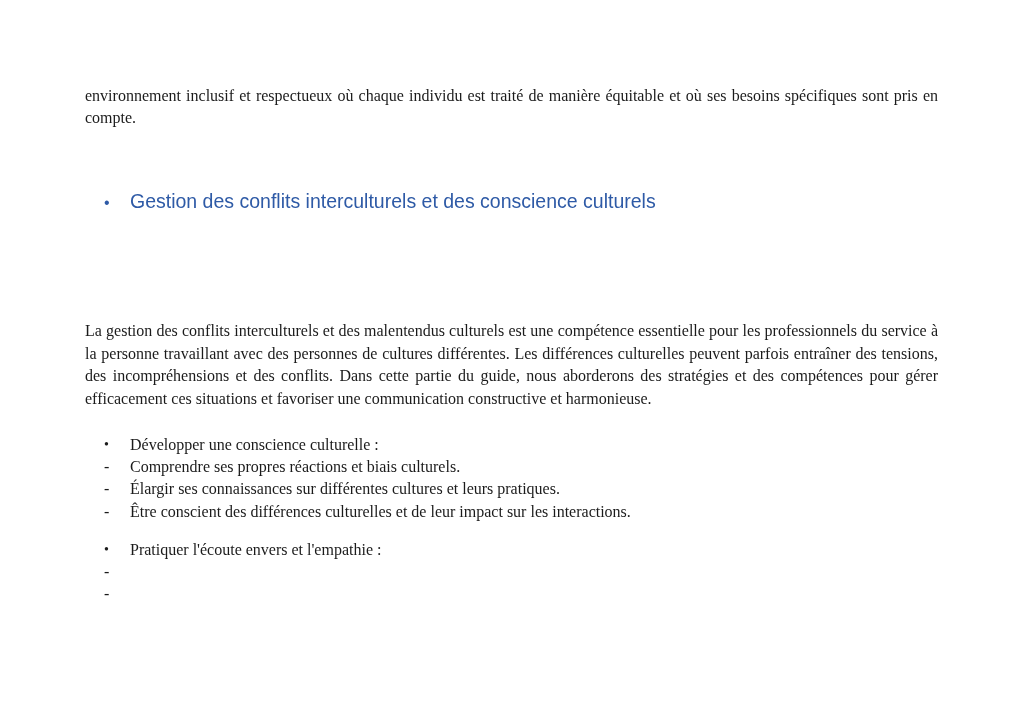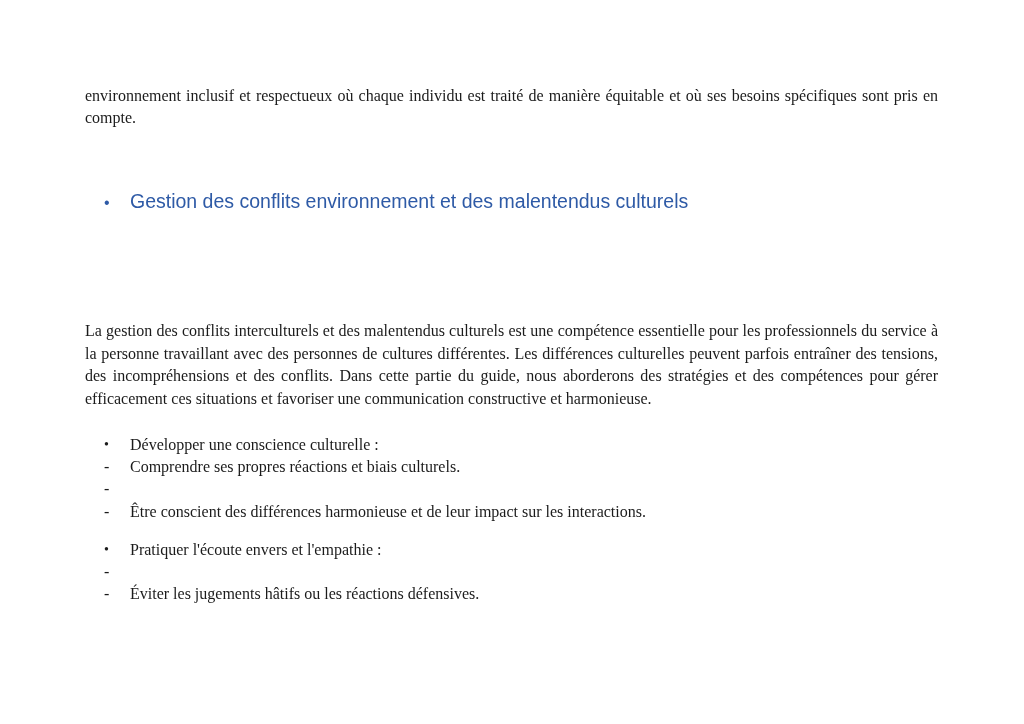--- a/index.html
+++ b/index.html
@@ -73,53 +73,53 @@
 </style>
 </head>
 <body>
 
 <div class="page">
 
   <p class="para para-intro">environnement inclusif et respectueux où chaque individu est traité de manière équitable et où ses besoins spécifiques sont pris en compte.</p>
 
   <div class="heading-row">
     <span class="h-bullet">•</span>
-    <span class="h-text">Gestion des conflits environnement et des malentendus culturels</span>
+    <span class="h-text">Gestion des conflits interculturels et des conscience culturels</span>
   </div>
 
   <p class="para para-body">La gestion des conflits interculturels et des malentendus culturels est une compétence essentielle pour les professionnels du service à la personne travaillant avec des personnes de cultures différentes. Les différences culturelles peuvent parfois entraîner des tensions, des incompréhensions et des conflits. Dans cette partie du guide, nous aborderons des stratégies et des compétences pour gérer efficacement ces situations et favoriser une communication constructive et harmonieuse.</p>
 
   <div class="list list-1">
     <div class="row">
       <span class="marker bullet">•</span>
       <span class="title-text">Développer une conscience culturelle :</span>
     </div>
     <div class="row">
       <span class="marker">-</span>
       <span>Comprendre ses propres réactions et biais culturels.</span>
     </div>
     <div class="row">
       <span class="marker">-</span>
+      <span>Élargir ses connaissances sur différentes cultures et leurs pratiques.</span>
     </div>
     <div class="row">
       <span class="marker">-</span>
-      <span>Être conscient des différences harmonieuse et de leur impact sur les interactions.</span>
+      <span>Être conscient des différences culturelles et de leur impact sur les interactions.</span>
     </div>
   </div>
 
   <div class="list list-2">
     <div class="row">
       <span class="marker bullet">•</span>
       <span class="title-text">Pratiquer l'écoute envers et l'empathie :</span>
     </div>
     <div class="row">
       <span class="marker">-</span>
     </div>
     <div class="row">
       <span class="marker">-</span>
-      <span>Éviter les jugements hâtifs ou les réactions défensives.</span>
     </div>
     <div class="row">
       <span class="marker">-</span>
     </div>
   </div>
 
 </div>
 
 </body></html>

